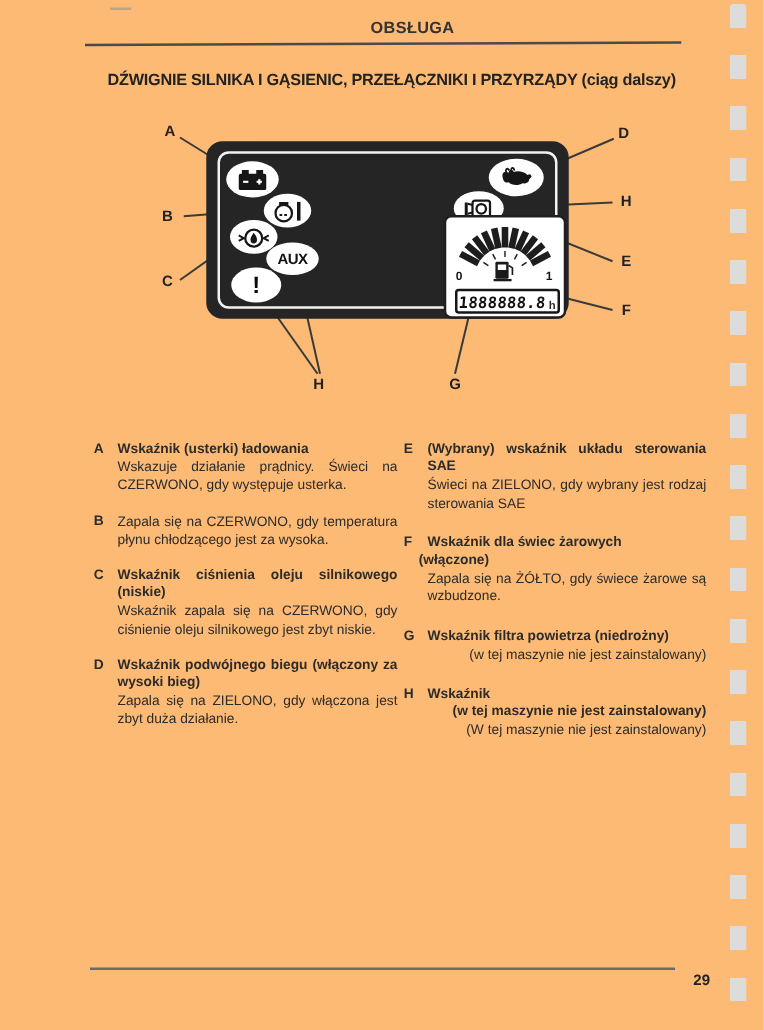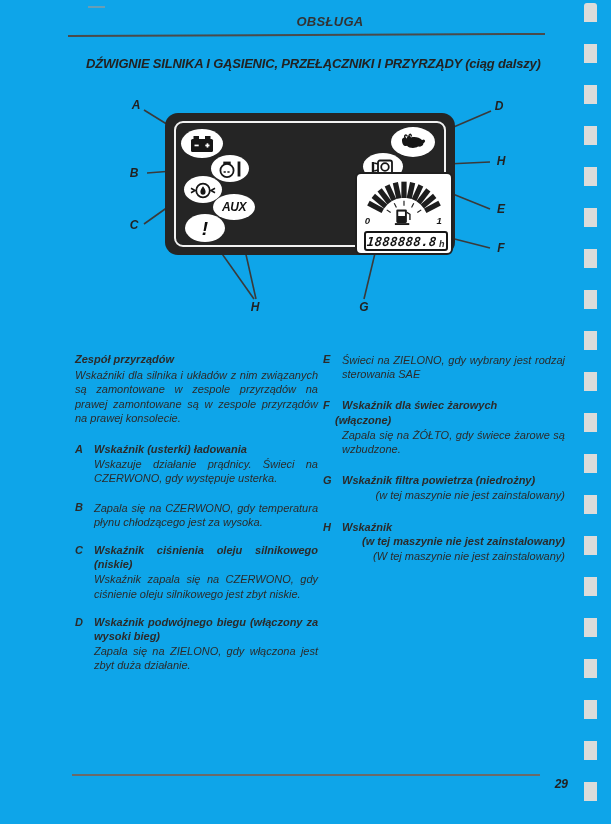--- a/index.html
+++ b/index.html
@@ -1,19 +1,19 @@
 <!DOCTYPE html>
 <html><head>
 <meta charset="utf-8">
 <style>
   * { margin:0; padding:0; box-sizing:border-box; }
   html,body { width:611px; height:824px; }
   body { font-family:"Liberation Sans", sans-serif; background:#fbfbfa; color:#2b2b2b; position:relative; overflow:hidden; }
 
-  .page { position:absolute; inset:0; background:#0ea5e9;font-style:italic; }
+  .page { position:absolute; inset:0; background:#fdba74; }
 
   
   .scan-dash { position:absolute; left:88px; top:6px; width:17px; height:2px; background:#9a9a9a; opacity:.65; }
   .binding-strip { position:absolute; left:584px; top:3px; width:13px; height:818px;
     background:repeating-linear-gradient(to bottom, #dcdcda 0 19px, transparent 19px 41px); border-radius:3px; }
 
   
   .header-title { position:absolute; left:90px; top:14px; width:480px; text-align:center;
     font-weight:bold; font-size:13px; letter-spacing:.3px; color:#333; }
   .header-rule { position:absolute; left:68px; top:34px; width:477px; height:2px; background:#4a4a4a; transform:rotate(-0.25deg); }
@@ -213,24 +213,20 @@
         </svg>
         <div class="lcd">
           <span class="lcd-digits">1888888.8</span>
           <span class="lcd-unit">h</span>
         </div>
       </div>
     </div>
   </div>
 
   <div class="col col-left">
-    <div class="intro">
-      <div class="intro-title">Zespół przyrządów</div>
-      <div class="intro-body">Wskaźniki dla silnika i układów z nim związanych są zamontowane w zespole przyrządów na prawej zamontowane są w zespole przyrządów na prawej konsolecie.</div>
-    </div>
 
     <div class="item">
       <div class="item-letter">A</div>
       <div class="item-content">
         <div class="item-title">Wskaźnik (usterki) ładowania</div>
         <div class="item-body">Wskazuje działanie prądnicy. Świeci na CZERWONO, gdy występuje usterka.</div>
       </div>
     </div>
 
     <div class="item">
@@ -254,20 +250,21 @@
         <div class="item-title">Wskaźnik podwójnego biegu (włączony za wysoki bieg)</div>
         <div class="item-body">Zapala się na ZIELONO, gdy włączona jest zbyt duża działanie.</div>
       </div>
     </div>
   </div>
 
   <div class="col col-right">
     <div class="item">
       <div class="item-letter">E</div>
       <div class="item-content">
+        <div class="item-title">(Wybrany) wskaźnik układu sterowania SAE</div>
         <div class="item-body">Świeci na ZIELONO, gdy wybrany jest rodzaj sterowania SAE</div>
       </div>
     </div>
 
     <div class="item">
       <div class="item-letter">F</div>
       <div class="item-content">
         <div class="item-title">Wskaźnik dla świec żarowych</div>
         <div class="item-title2 outdent">(włączone)</div>
         <div class="item-body">Zapala się na ŻÓŁTO, gdy świece żarowe są wzbudzone.</div>

